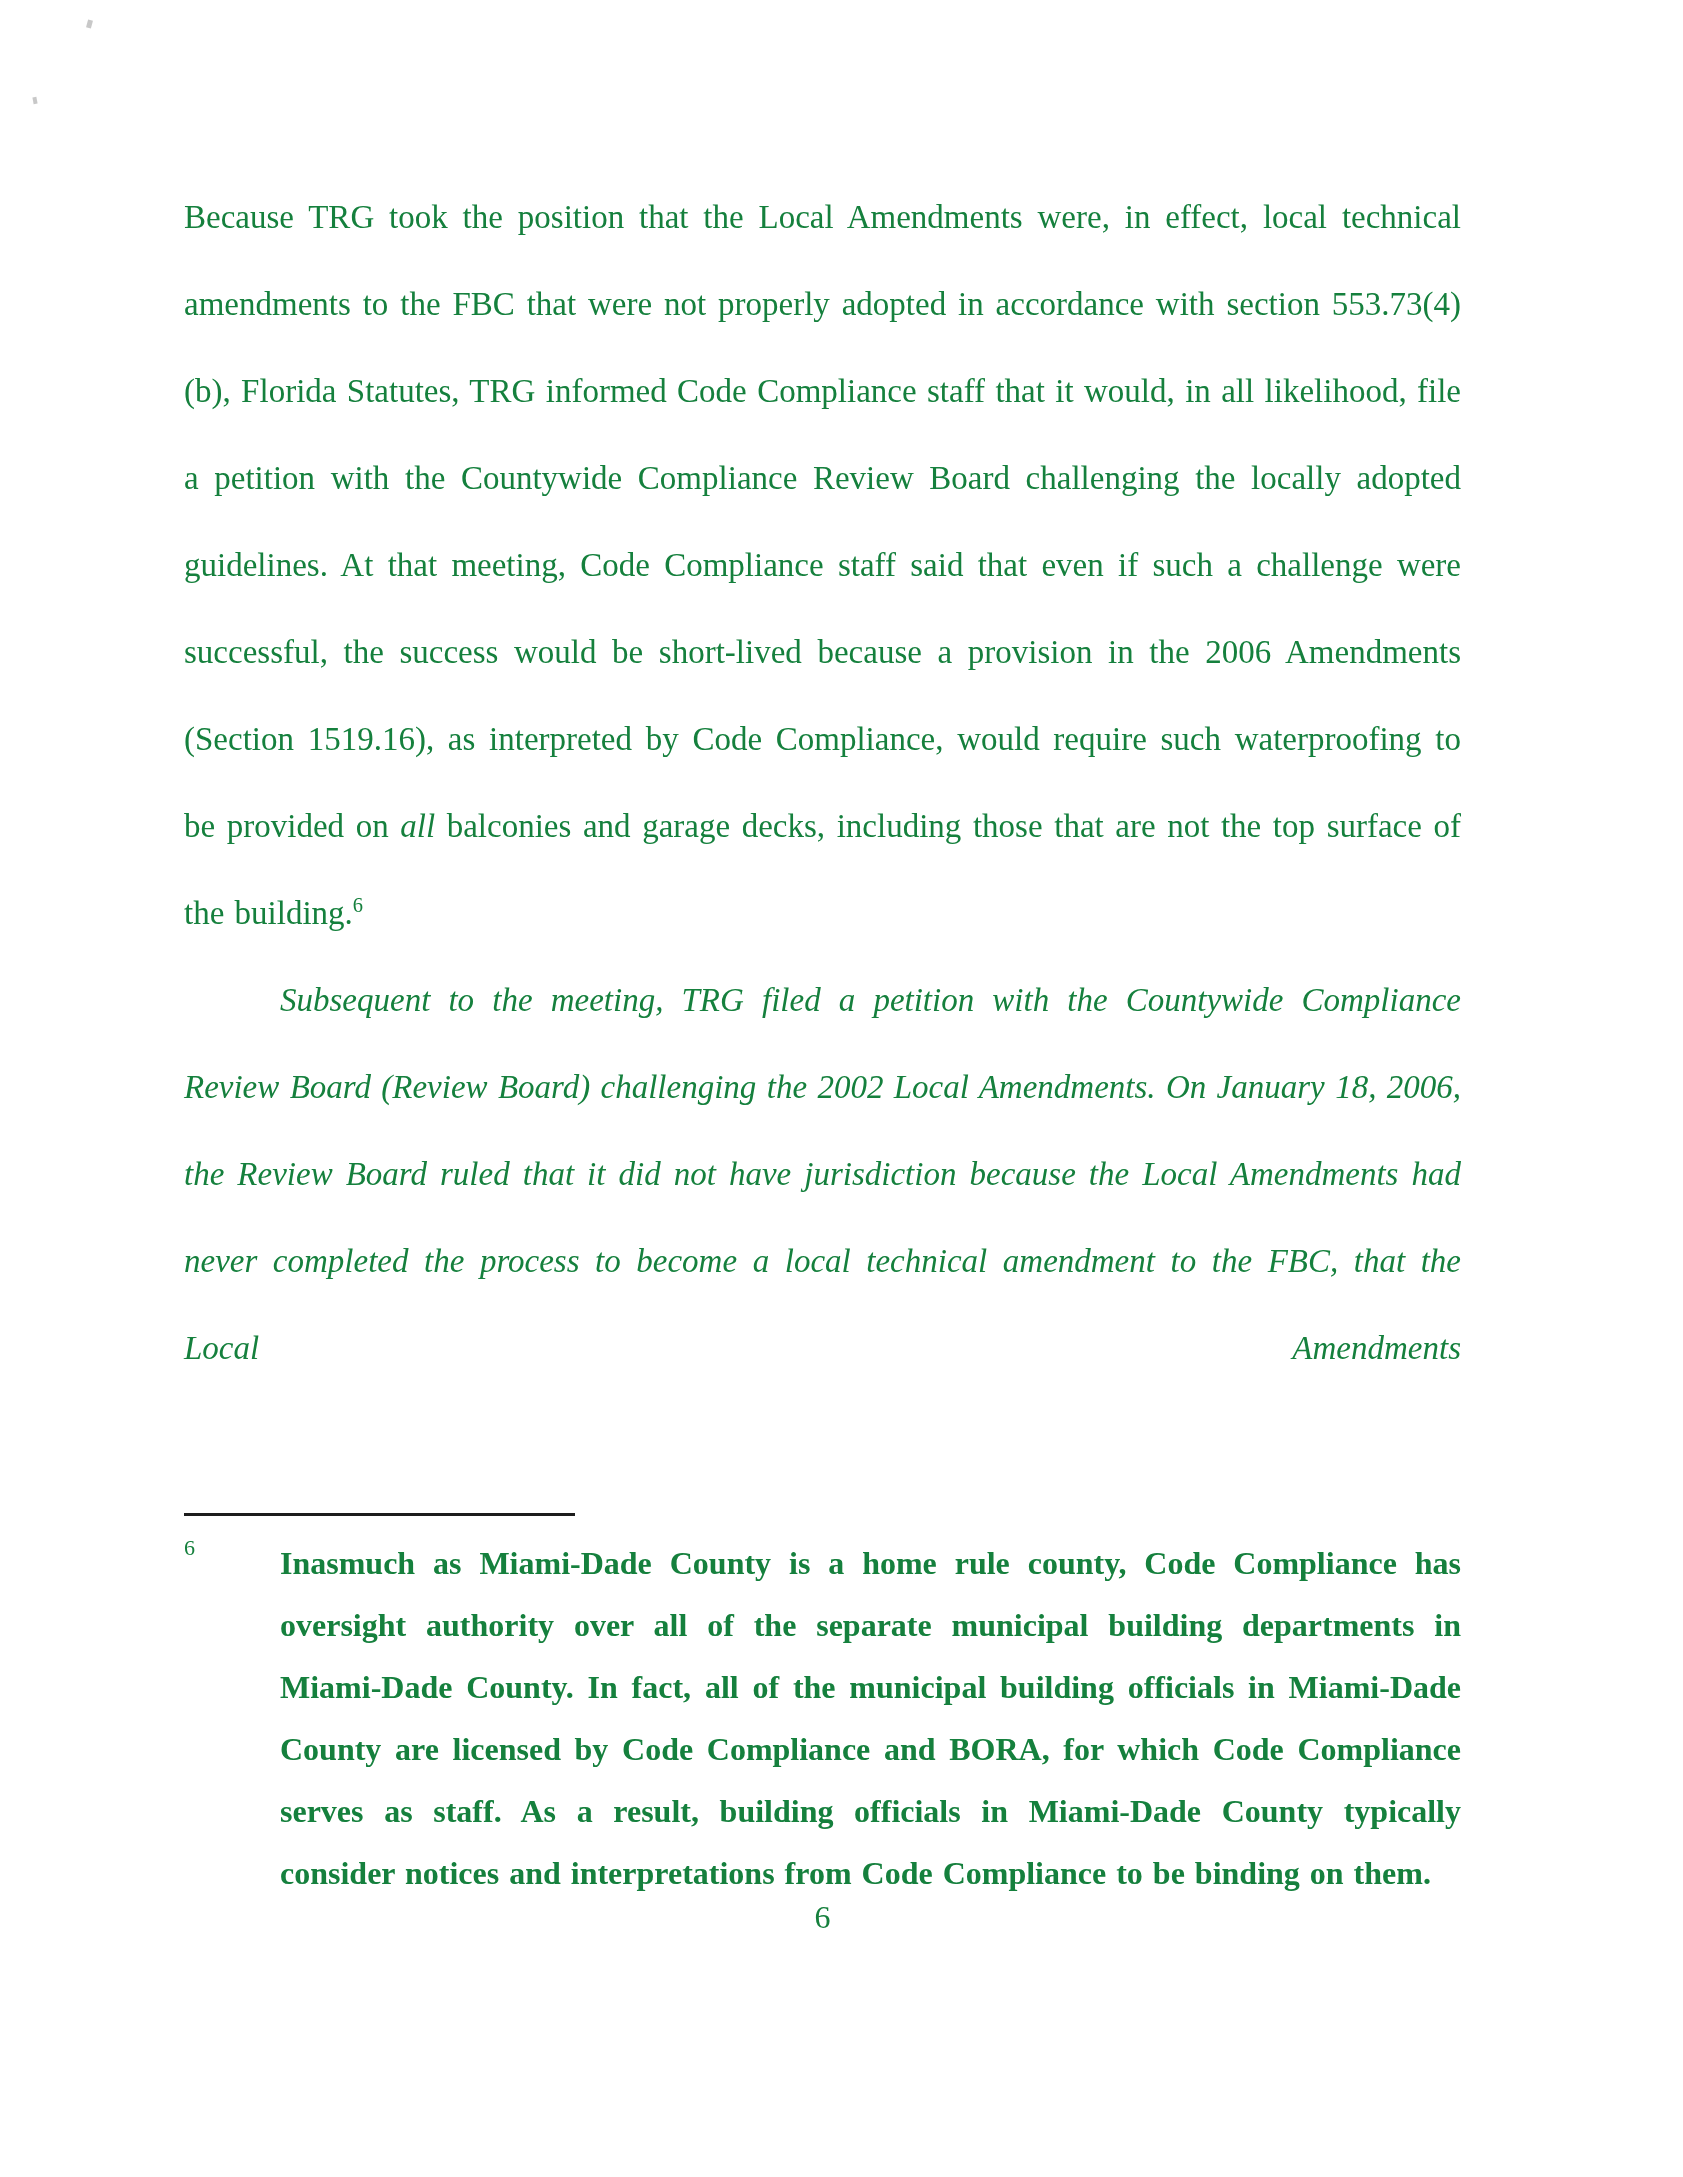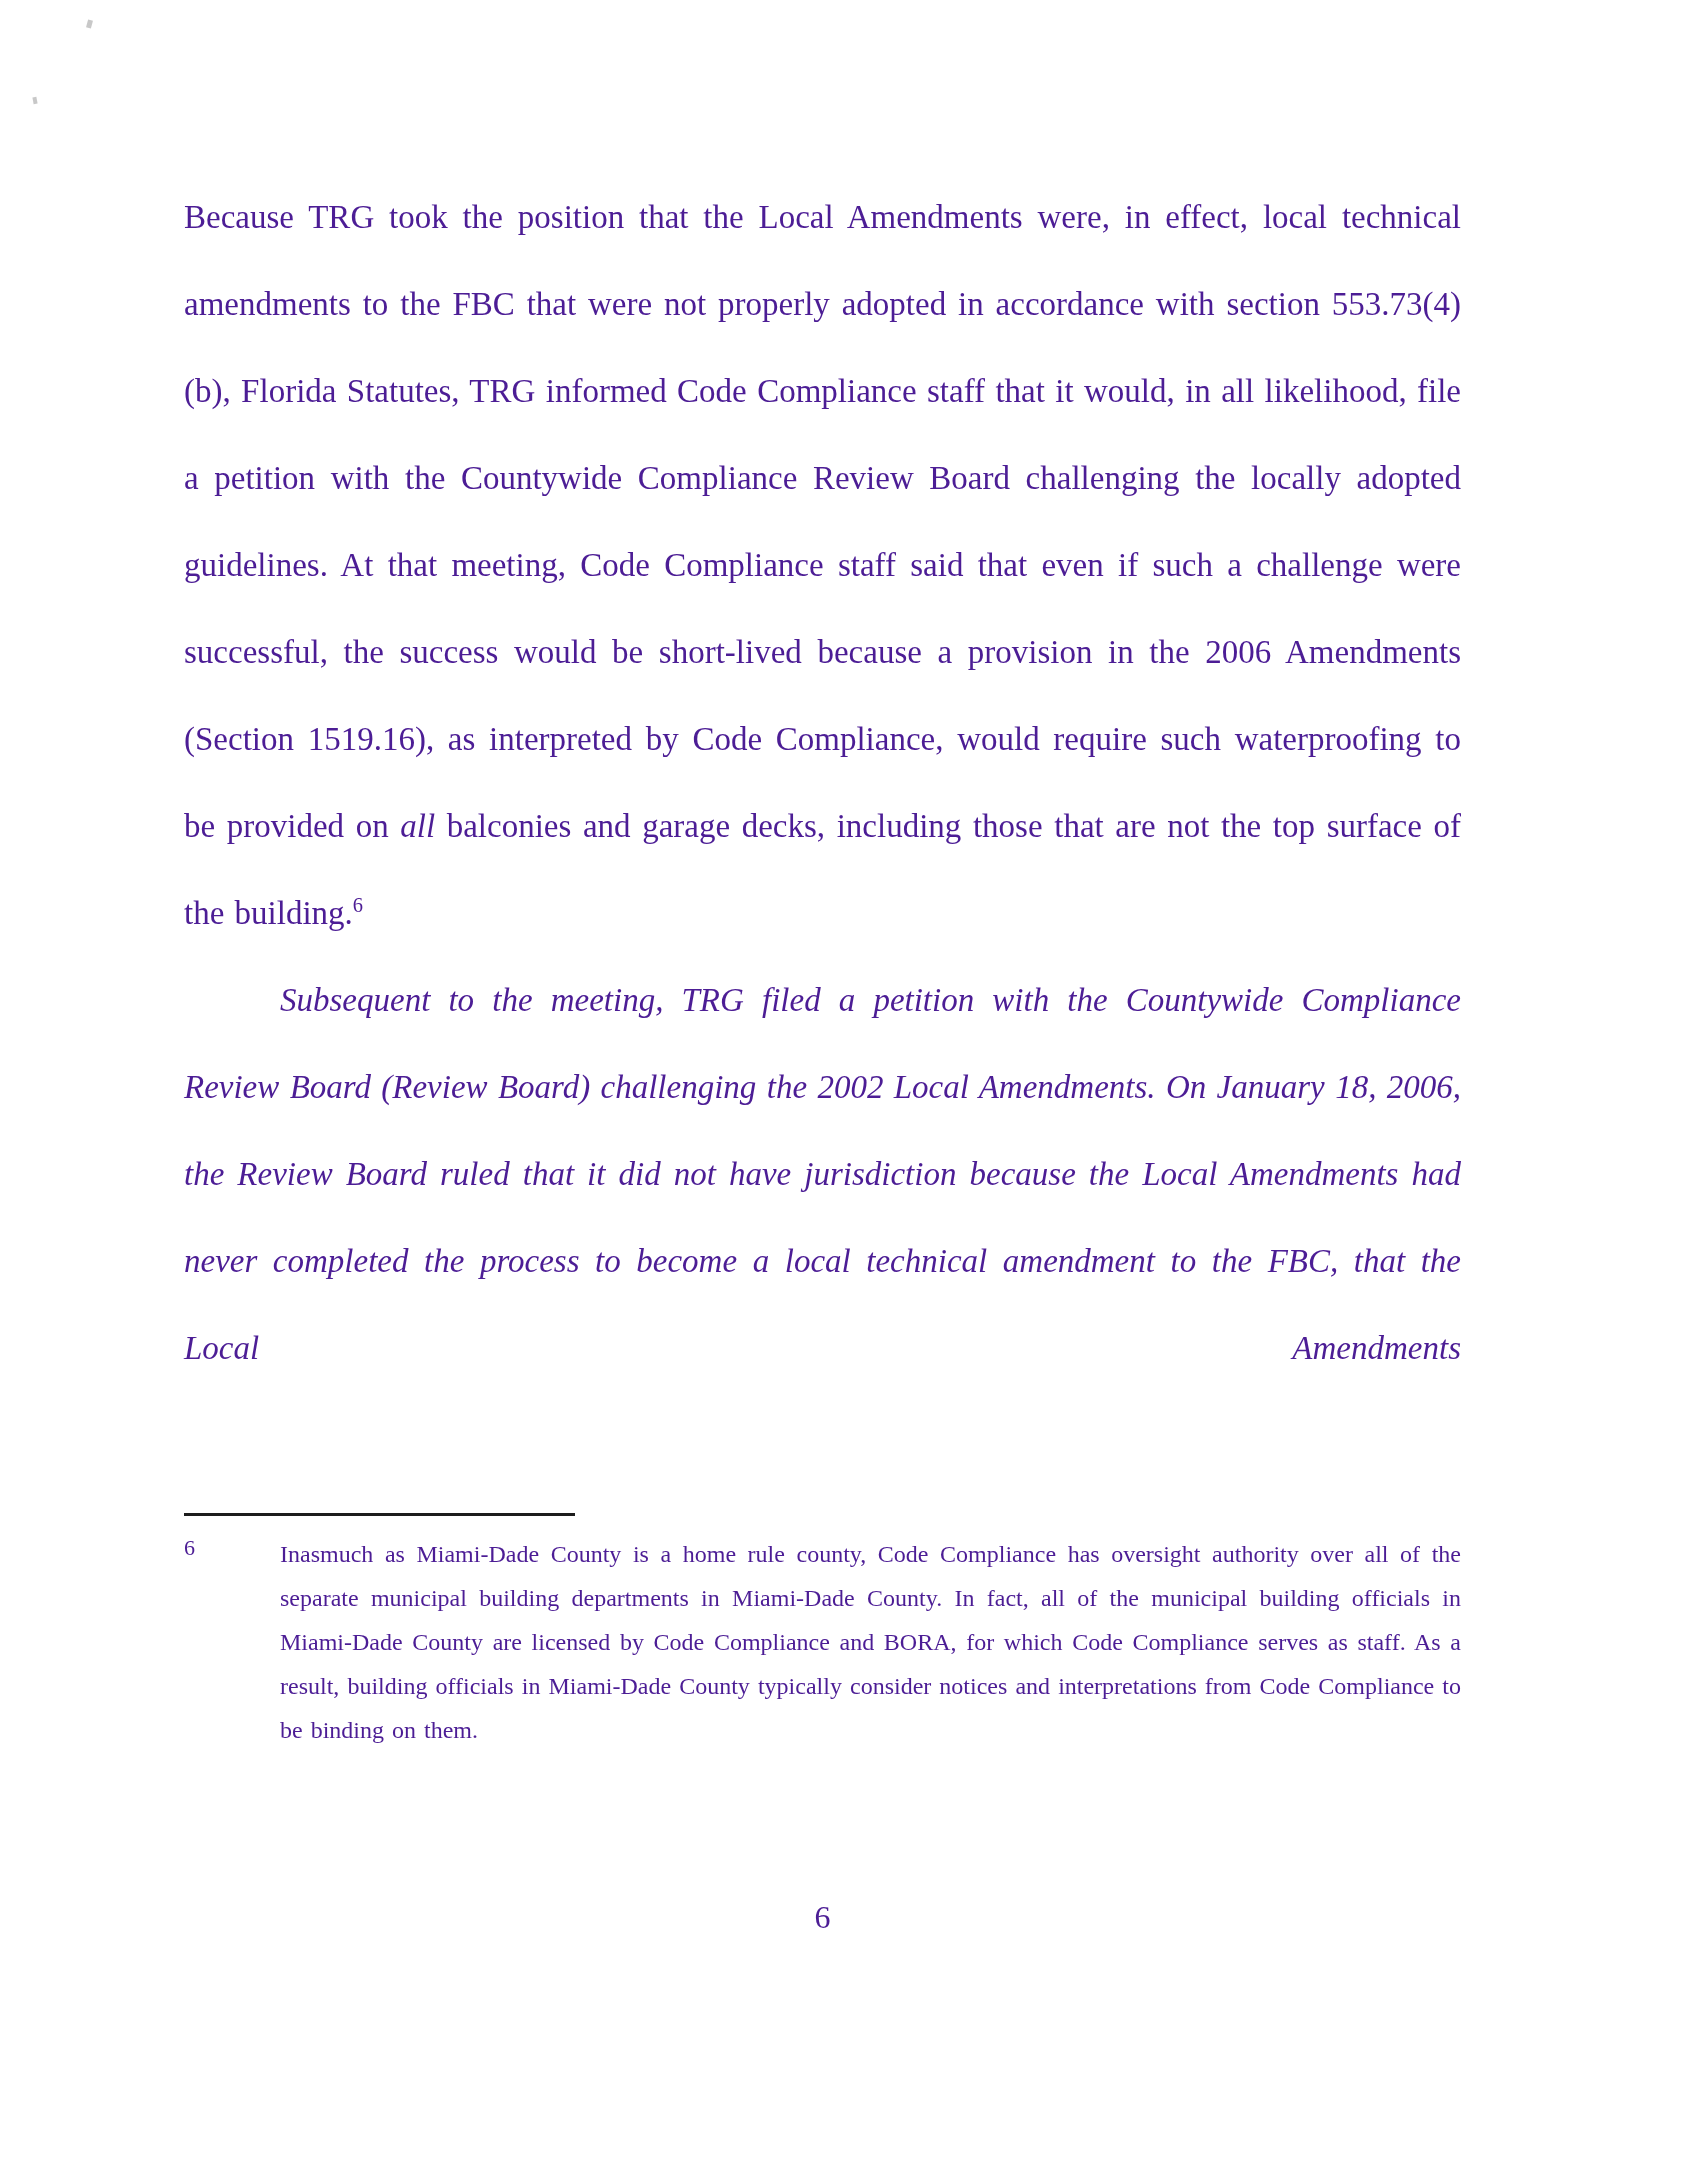--- a/index.html
+++ b/index.html
@@ -7,21 +7,21 @@
     padding: 0;
     background: #e8e8e8;
   }
   .page {
     position: relative;
     width: 1683px;
     height: 2177px;
     margin: 0 auto;
     background: #ffffff;
     font-family: "Liberation Serif", serif;
-    color: #4c1d95;
+    color: #15803d;
     overflow: hidden;
   }
   
   .artifact {
     position: absolute;
     background: #9a9a9a;
     opacity: 0.55;
   }
   .a1 { left: 87px; top: 20px; width: 5px; height: 8px; transform: rotate(15deg); }
   .a2 { left: 33px; top: 97px; width: 4px; height: 7px; transform: rotate(-10deg); }
@@ -70,24 +70,25 @@
     flex: 0 0 96px;
     font-size: 22px;
     line-height: 44px;
   }
   .fn-sup {
     position: relative;
     top: -6px;
   }
   .fn-text {
     flex: 1 1 auto;
-    font-size: 24px;
-    line-height: 44px;
+    font-size: 32px;
+    line-height: 62px;
     text-align: justify;
     word-spacing: 2px;
+    font-weight: bold;
   }
 
   .page-number {
     position: absolute;
     left: 184px;
     width: 1277px;
     top: 1899px;
     text-align: center;
     font-size: 32px;
   }

